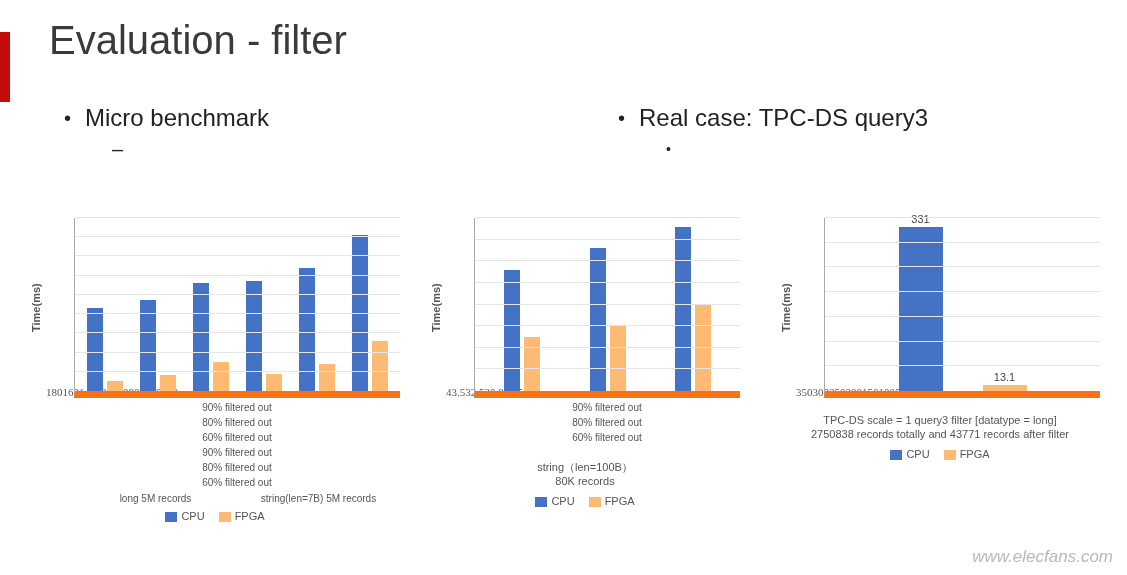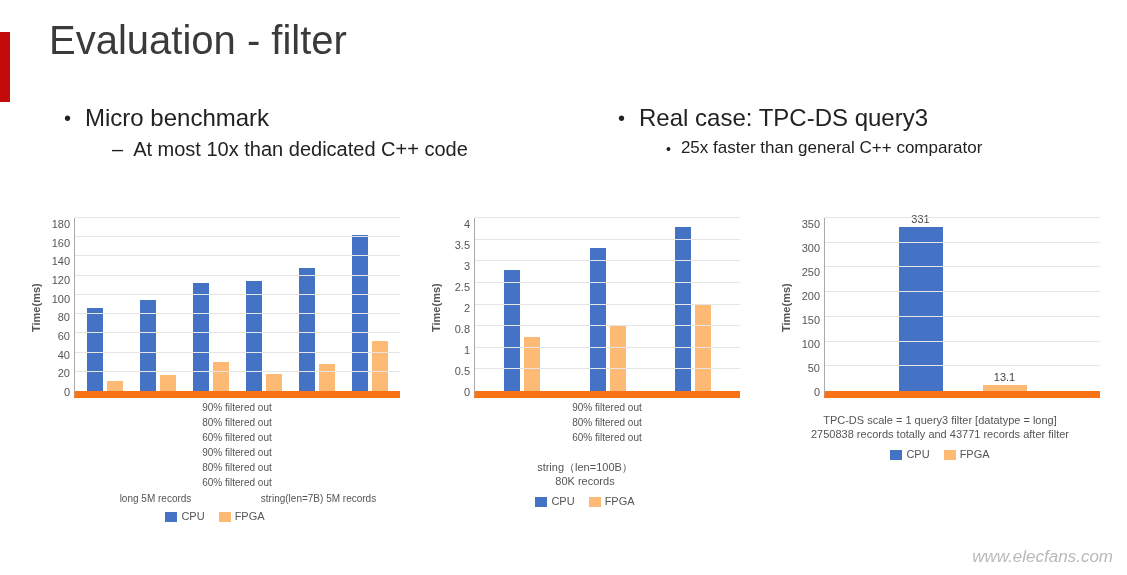--- a/index.html
+++ b/index.html
@@ -61,27 +61,27 @@
     writing-mode: vertical-rl;
     transform: rotate(180deg);
     font-size: 11px;
     font-weight: bold;
     color: #555;
     text-align: center;
     width: 16px;
   }
   .yaxis {
     display: flex;
-    flex-direction: column;
     justify-content: space-between;
     align-items: flex-end;
     font-size: 11px;
     color: #555;
     padding-right: 4px;
     width: 28px;
+    font-family: Liberation Serif, serif;
   }
   .plot {
     position: relative;
     flex: 1;
     border-left: 1px solid #aaa;
     border-bottom: 7px solid #f97316;
   }
   .plot .grid {
     position: absolute;
     left: 0; right: 0;
@@ -171,32 +171,30 @@
 <div class="accent-bar"></div>
 <div class="title">Evaluation - filter</div>
 
 <div class="col-left">
   <div class="bullet-row">
     <span class="bullet-dot">•</span>
     <span class="bullet-text">Micro benchmark</span>
   </div>
   <div class="sub-row">
     <span class="sub-dash">–</span>
-    <span class="sub-text">At most 10x than dedicated C++ code</span>
   </div>
 </div>
 
 <div class="col-right">
   <div class="bullet-row">
     <span class="bullet-dot">•</span>
     <span class="bullet-text">Real case: TPC-DS query3</span>
   </div>
   <div class="sub-row-sm">
     <span class="sub-dot-sm">•</span>
-    <span class="sub-text-sm">25x faster than general C++ comparator</span>
   </div>
 </div>
 
 <div id="chart1" class="chart-wrap">
   <div class="plot-row">
     <div class="ylabel">Time(ms)</div>
     <div class="yaxis" id="yaxis1">
         <div>180</div>
         <div>160</div>
         <div>140</div>

